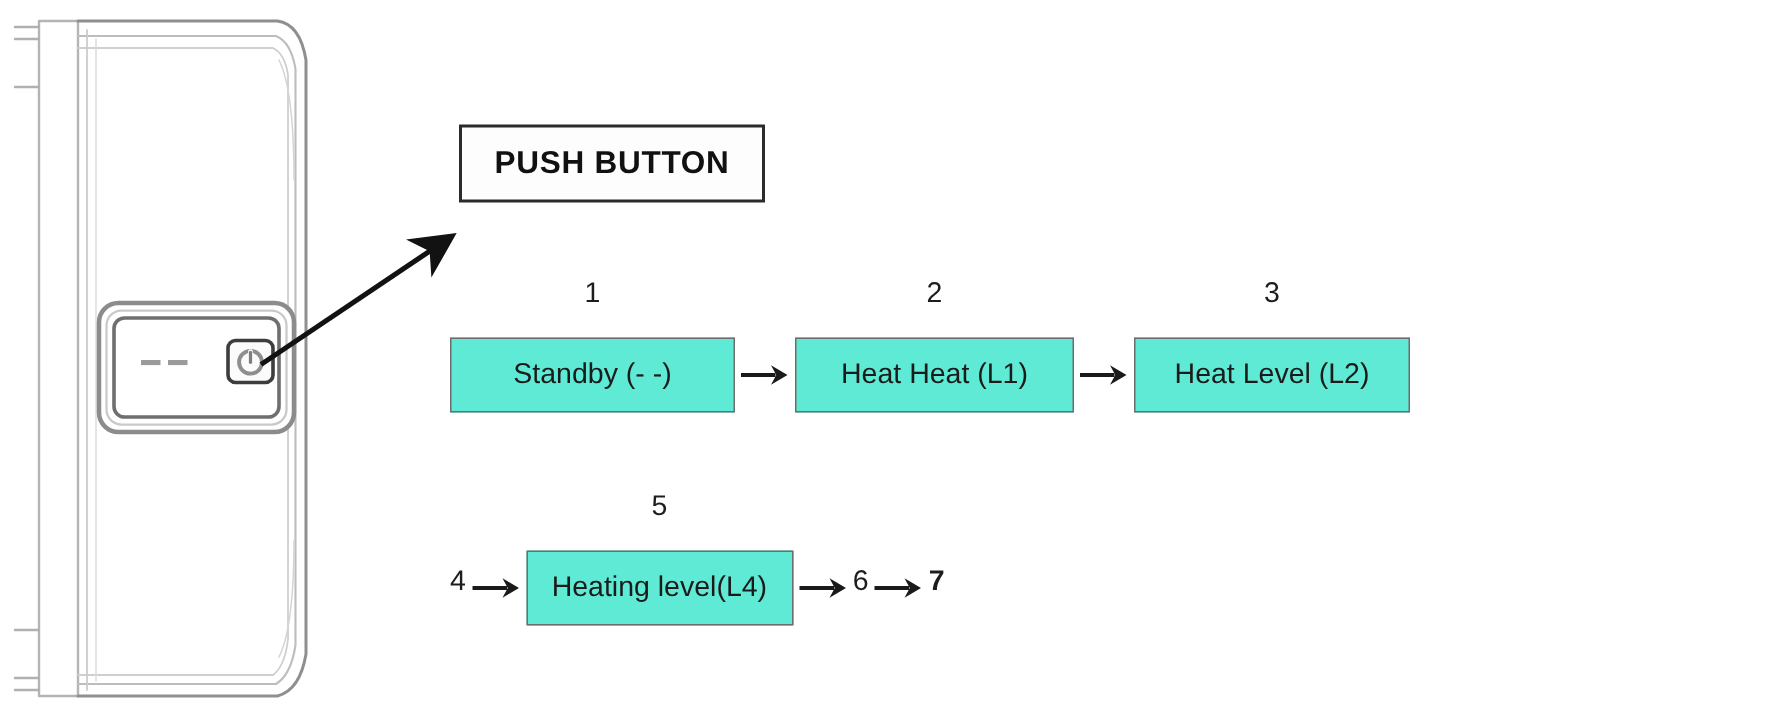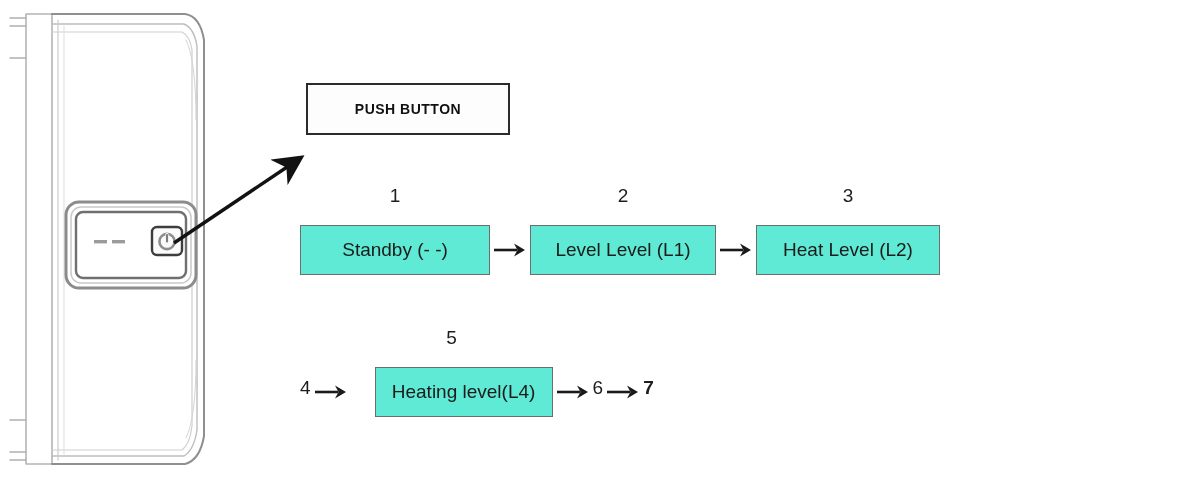--- a/index.html
+++ b/index.html
@@ -33,21 +33,21 @@
     width: 204px;
     height: 52px;
     border: 2px solid #2b2b2b;
     background: #fdfdfd;
     display: flex;
     align-items: center;
     justify-content: center;
     box-sizing: border-box;
   }
   #push-button-callout .callout-text {
-    font-size: 14px;
+    font-size: 21px;
     font-weight: bold;
     letter-spacing: 0.5px;
     color: #111111;
   }
 
   #callout-arrow {
     position: absolute;
     left: 160px;
     top: 130px;
     width: 160px;
@@ -89,21 +89,21 @@
     color: #1b1b1b;
     white-space: nowrap;
   }
   .step-box.thin { border-width: 1px; border-color: #6d6d6d; }
   .step-box.thick { border-width: 3px; border-color: #2a2a2a; }
 
   .w190 { width: 190px; }
   .w186 { width: 186px; }
   .w184 { width: 184px; }
   .w196 { width: 196px; }
-  .w178 { width: 178px; margin-left: 24px; }
+  .w178 { width: 178px; }
   .w192 { width: 192px; }
   .w178b { width: 178px; }
 
   .connector {
     width: 40px;
     height: 50px;
     display: flex;
     align-items: center;
     justify-content: center;
   }
@@ -175,21 +175,21 @@
 
   <div class="connector">
     <svg width="34" height="16" viewBox="0 0 34 16" xmlns="http://www.w3.org/2000/svg">
       <line x1="1" y1="8" x2="24" y2="8" stroke="#1a1a1a" stroke-width="2.6"></line>
       <path d="M21,1.5 L32,8 L21,14.5 L24.5,8 Z" fill="#1a1a1a"></path>
     </svg>
   </div>
 
   <div class="flow-step">
     <span class="step-number">2</span>
-    <div class="step-box thin w186">Level Level (L1)</div>
+    <div class="step-box thin w186">Heat Heat (L1)</div>
   </div>
 
   <div class="connector">
     <svg width="34" height="16" viewBox="0 0 34 16" xmlns="http://www.w3.org/2000/svg">
       <line x1="1" y1="8" x2="24" y2="8" stroke="#1a1a1a" stroke-width="2.6"></line>
       <path d="M21,1.5 L32,8 L21,14.5 L24.5,8 Z" fill="#1a1a1a"></path>
     </svg>
   </div>
 
   <div class="flow-step">

